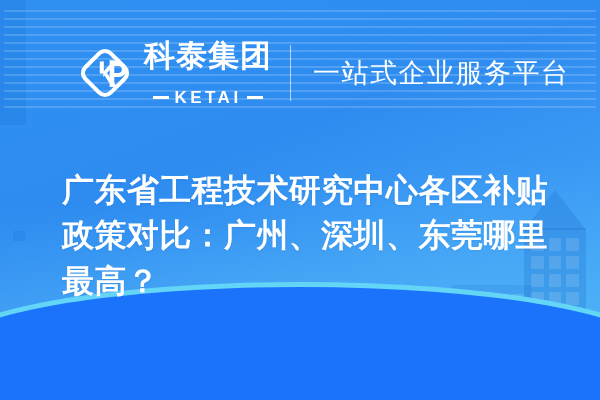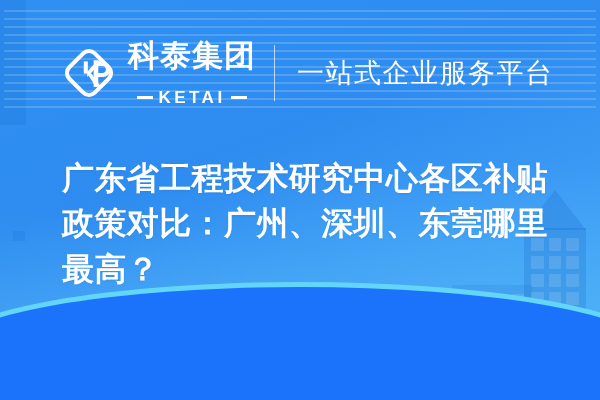--- a/index.html
+++ b/index.html
@@ -145,20 +145,21 @@
 
   
   .header {
     position: absolute;
     left: 0; right: 0;
     top: 38px;
     height: 70px;
     display: flex;
     align-items: center;
     z-index: 5;
+    padding-left: 16px;
   }
   .brand {
     display: flex;
     align-items: center;
     margin-left: 60px;
   }
   .mark {
     width: 58px;
     height: 58px;
     flex: 0 0 58px;
@@ -231,21 +232,21 @@
     line-height: 1.3;
     margin-top: 3px;
     white-space: nowrap;
     font-family: "DejaVu Sans", "Liberation Sans", sans-serif;
   }
 
   
   .title {
     position: absolute;
     left: 62px;
-    top: 156px;
+    top: 168px;
     width: 505px;
     z-index: 5;
     color: #ffffff;
     font-size: 32px;
     font-weight: 700;
     line-height: 1.42;
     letter-spacing: 0.4px;
     font-family: "DejaVu Sans", "Liberation Sans", sans-serif;
     text-shadow: 0 1px 2px rgba(0,60,140,0.10);
   }

